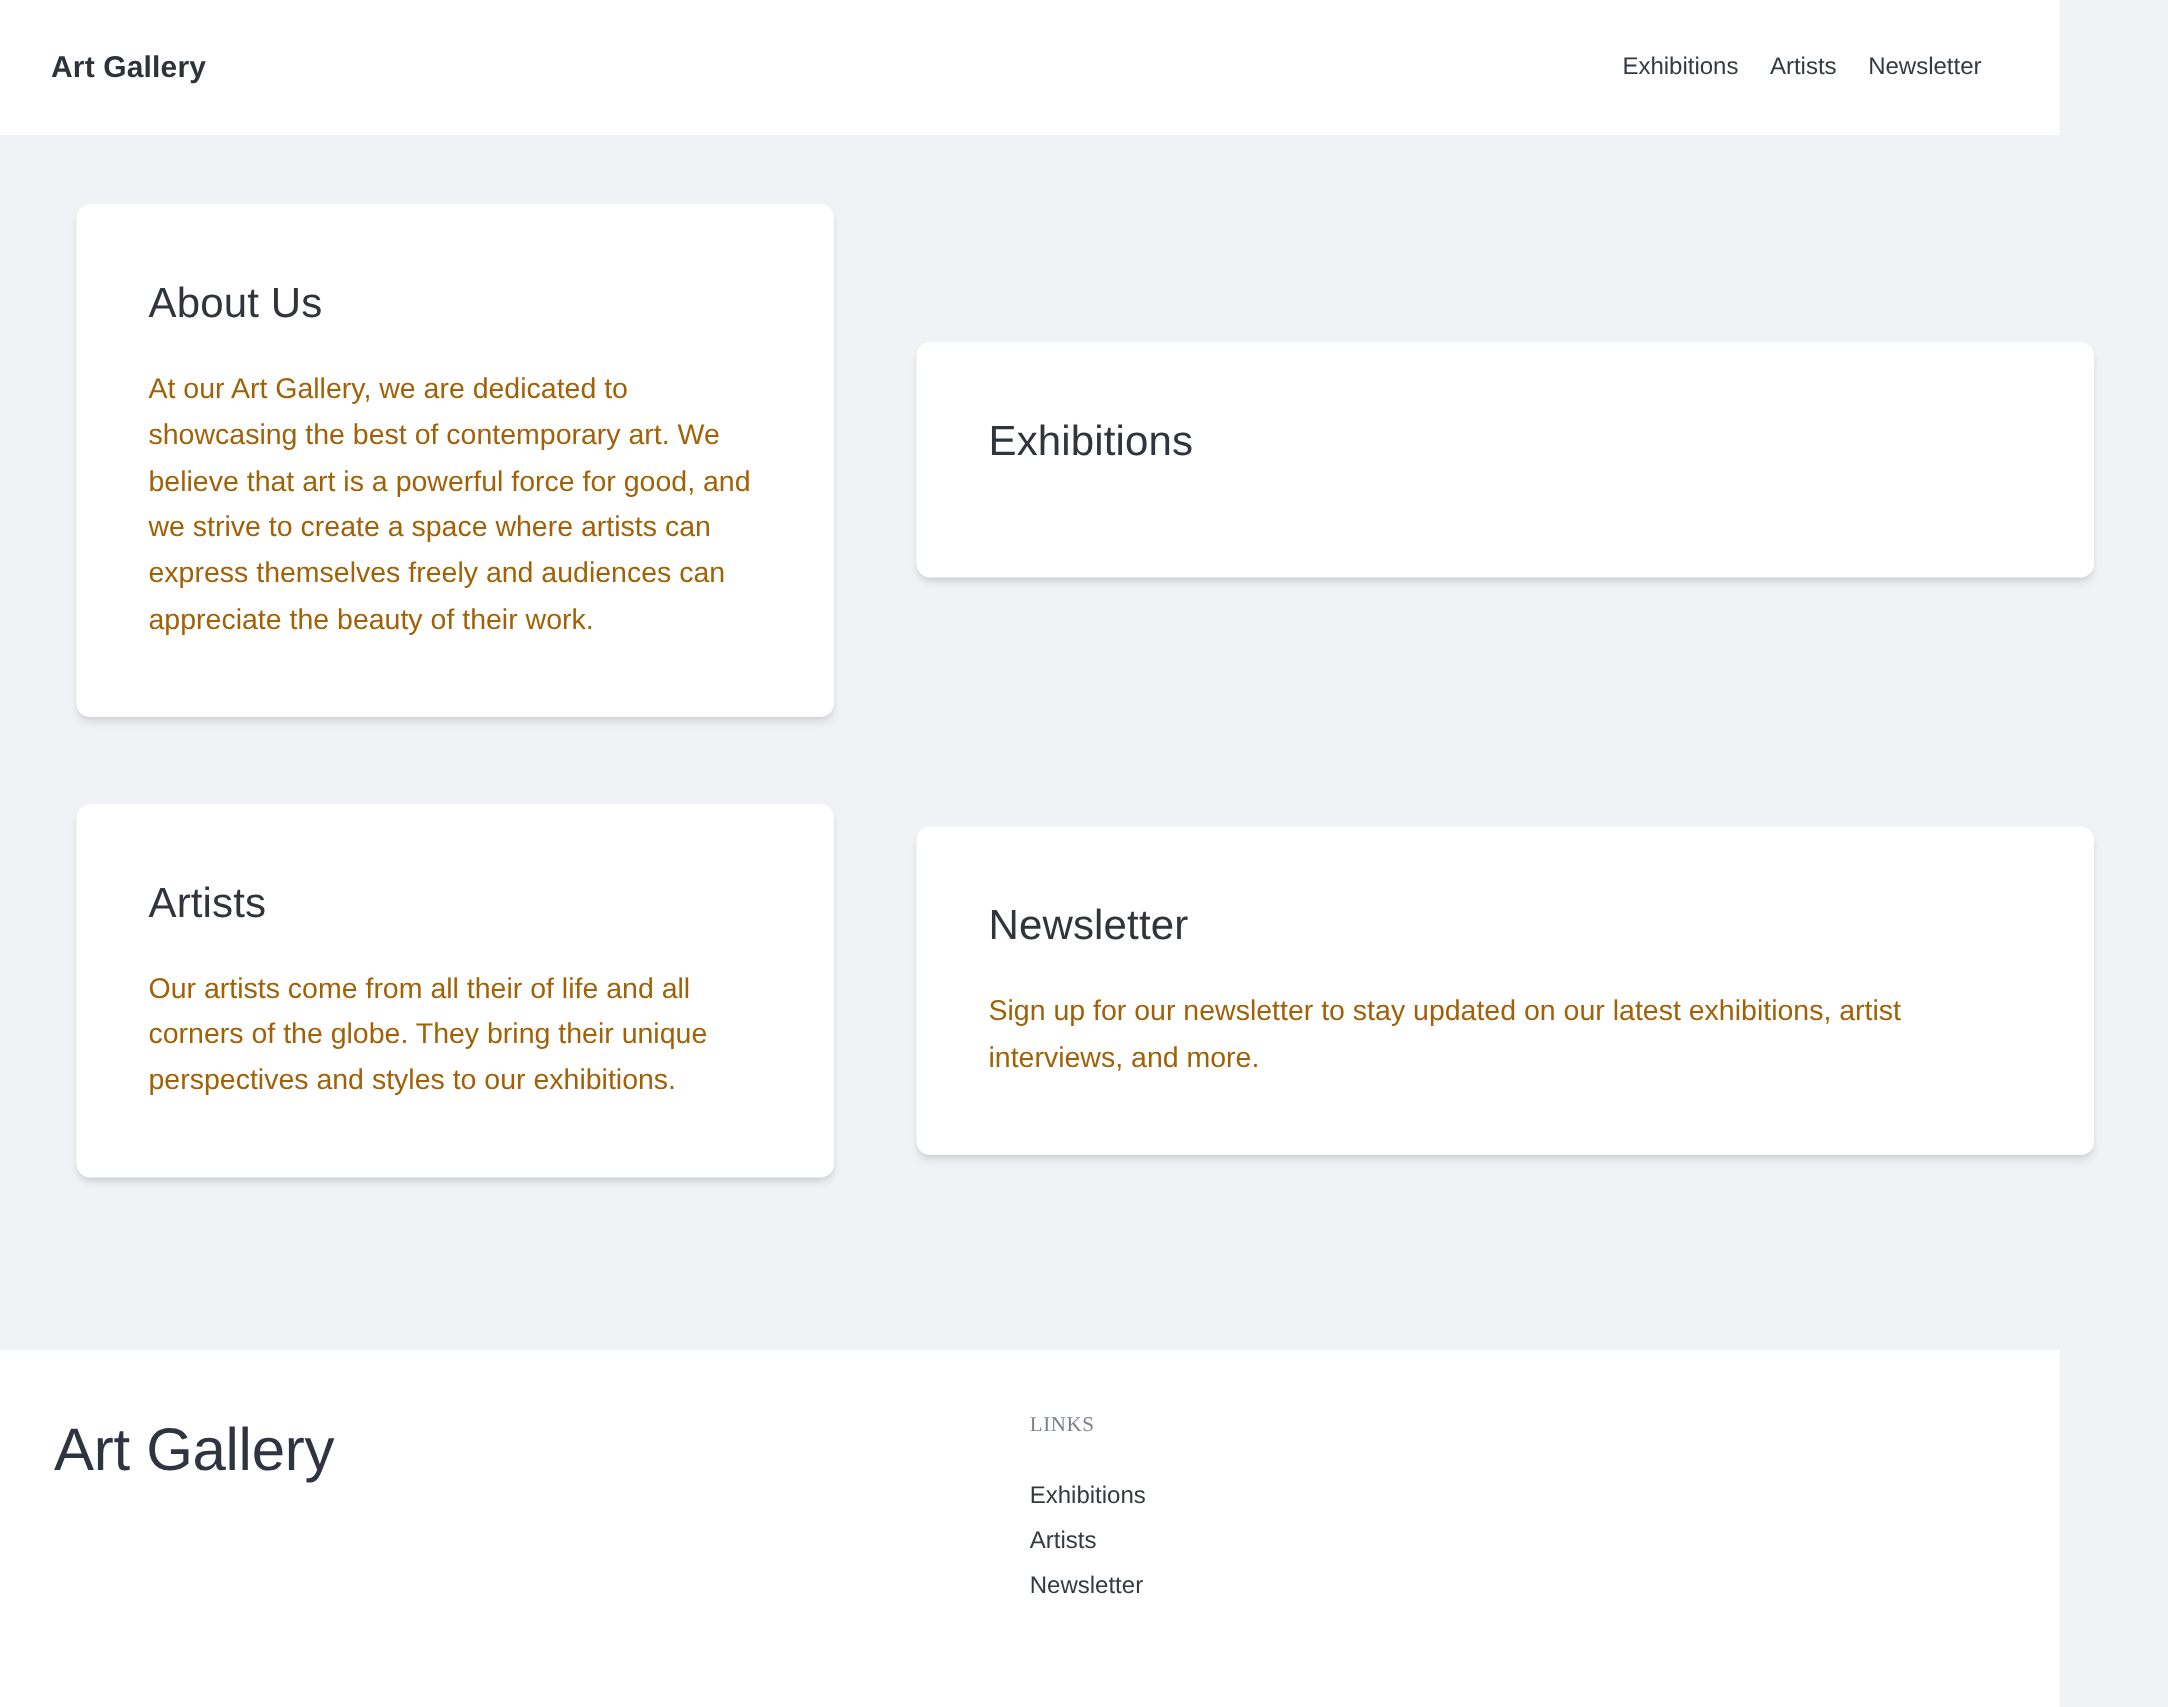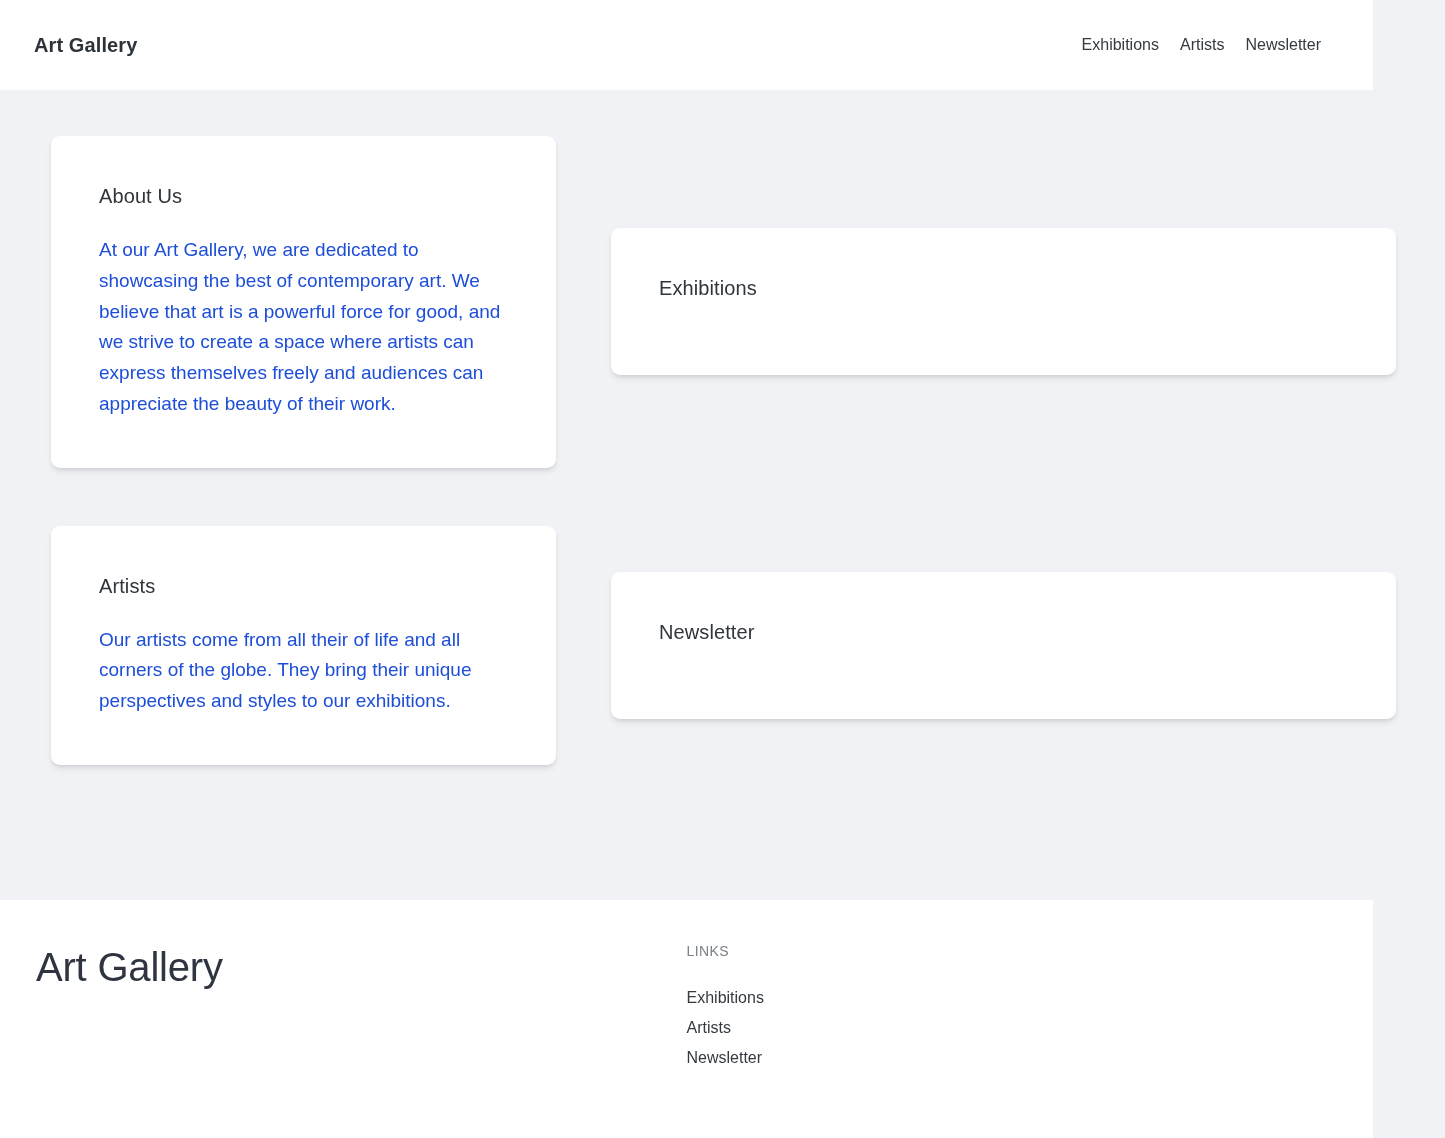--- a/index.html
+++ b/index.html
@@ -78,32 +78,32 @@
 
   .card {
     background: #ffffff;
     border-radius: 9px;
     padding: 48px;
     box-shadow: 0 4px 6px -1px rgba(0,0,0,0.10),
                 0 2px 4px -2px rgba(0,0,0,0.10);
   }
 
   .card h2 {
-    font-size: 20px;
+    font-size: 28px;
     font-weight: 400;
     color: #2f353b;
     line-height: 1.25;
     margin-bottom: 26px;
     letter-spacing: 0.1px;
   }
 
   .card p {
     font-size: 19px;
     line-height: 1.62;
-    color: #1d4ed8;
+    color: #a16207;
     font-weight: 400;
   }
 
   
   .site-footer {
     background: #ffffff;
     flex: 0 0 238px;
     padding: 44px 34px 40px 34px;
     display: flex;
     align-items: flex-start;
@@ -127,20 +127,21 @@
   }
 
   .footer-heading {
     font-size: 14px;
     color: #7b8088;
     text-transform: uppercase;
     letter-spacing: 0.4px;
     line-height: 1;
     margin-bottom: 30px;
     font-weight: 400;
+    font-family: Liberation Serif, serif;
   }
 
   .footer-links {
     list-style: none;
     display: flex;
     flex-direction: column;
     gap: 10px;
   }
 
   .footer-links a {
@@ -186,20 +187,21 @@
     <div class="row">
       <div class="col-narrow">
         <section class="card">
           <h2>Artists</h2>
           <p>Our artists come from all their of life and all corners of the globe. They bring their unique perspectives and styles to our exhibitions.</p>
         </section>
       </div>
       <div class="col-wide">
         <section class="card">
           <h2>Newsletter</h2>
+          <p>Sign up for our newsletter to stay updated on our latest exhibitions, artist interviews, and more.</p>
         </section>
       </div>
     </div>
 
   </main>
 
   <footer class="site-footer">
     <div class="footer-brand-col">
       <div class="footer-brand">Art Gallery</div>
     </div>

